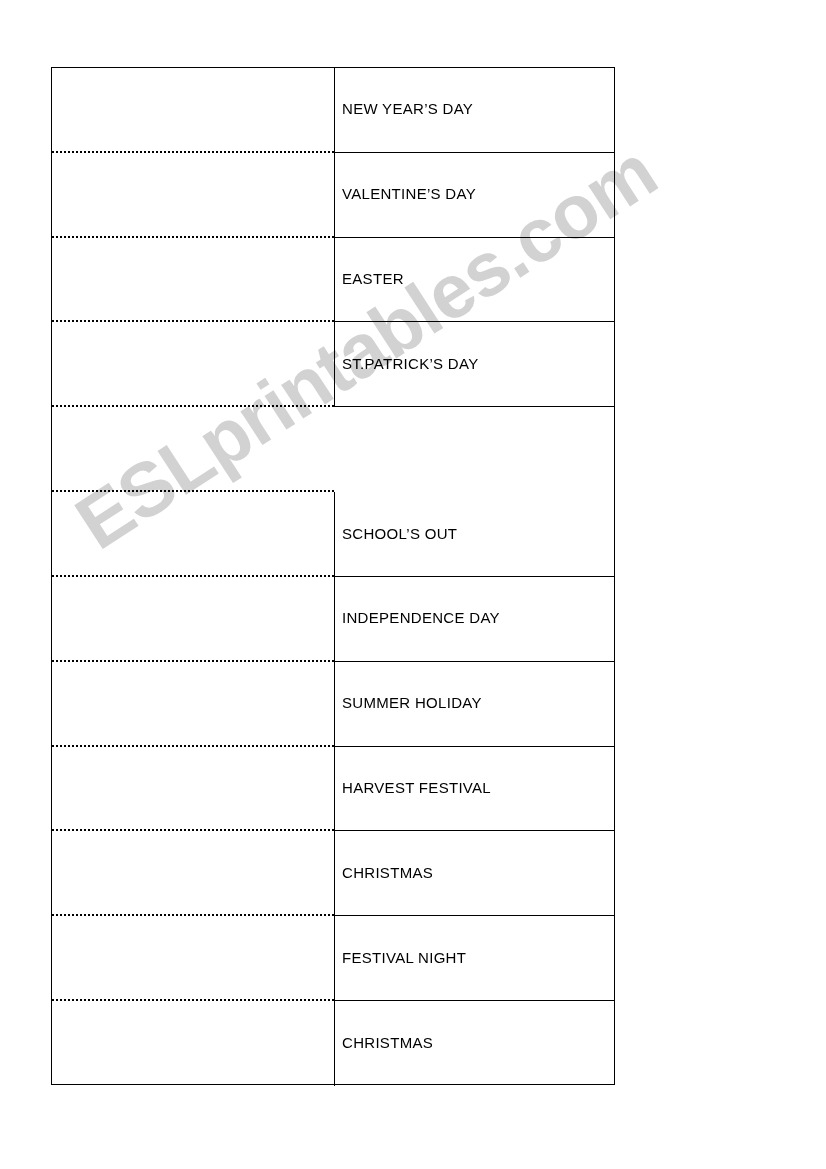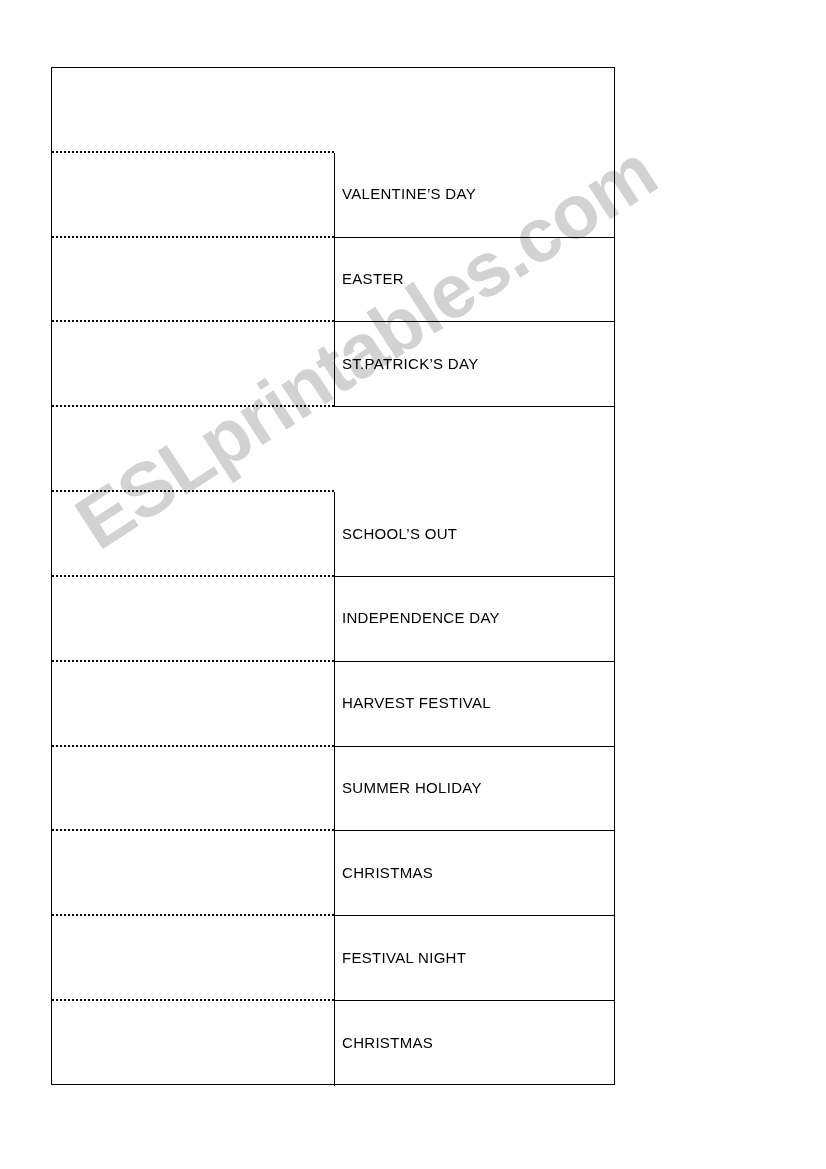--- a/index.html
+++ b/index.html
@@ -109,20 +109,23 @@
 <div id="page">
 
   <div id="watermark">ESLprintables.com</div>
 
   <div id="worksheet-table">
 
     <div class="table-row">
       <div class="cell cell-blank">
         <span class="label-text"></span>
       </div>
+      <div class="cell cell-label">
+        <span class="label-text">NEW YEAR’S DAY</span>
+      </div>
     </div>
 
     <div class="table-row">
       <div class="cell cell-blank">
         <span class="label-text"></span>
       </div>
       <div class="cell cell-label">
         <span class="label-text">VALENTINE’S DAY</span>
       </div>
     </div>
@@ -167,30 +170,30 @@
       <div class="cell cell-label">
         <span class="label-text">INDEPENDENCE DAY</span>
       </div>
     </div>
 
     <div class="table-row">
       <div class="cell cell-blank">
         <span class="label-text"></span>
       </div>
       <div class="cell cell-label">
+        <span class="label-text">SUMMER HOLIDAY</span>
+      </div>
+    </div>
+
+    <div class="table-row">
+      <div class="cell cell-blank">
+        <span class="label-text"></span>
+      </div>
+      <div class="cell cell-label">
         <span class="label-text">HARVEST FESTIVAL</span>
-      </div>
-    </div>
-
-    <div class="table-row">
-      <div class="cell cell-blank">
-        <span class="label-text"></span>
-      </div>
-      <div class="cell cell-label">
-        <span class="label-text">SUMMER HOLIDAY</span>
       </div>
     </div>
 
     <div class="table-row">
       <div class="cell cell-blank">
         <span class="label-text"></span>
       </div>
       <div class="cell cell-label">
         <span class="label-text">CHRISTMAS</span>
       </div>

